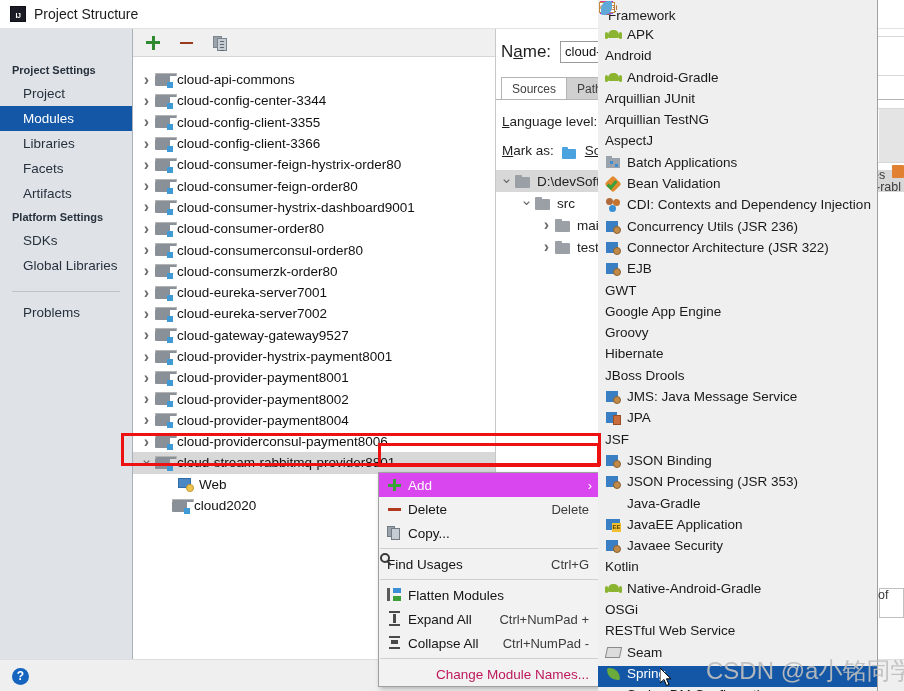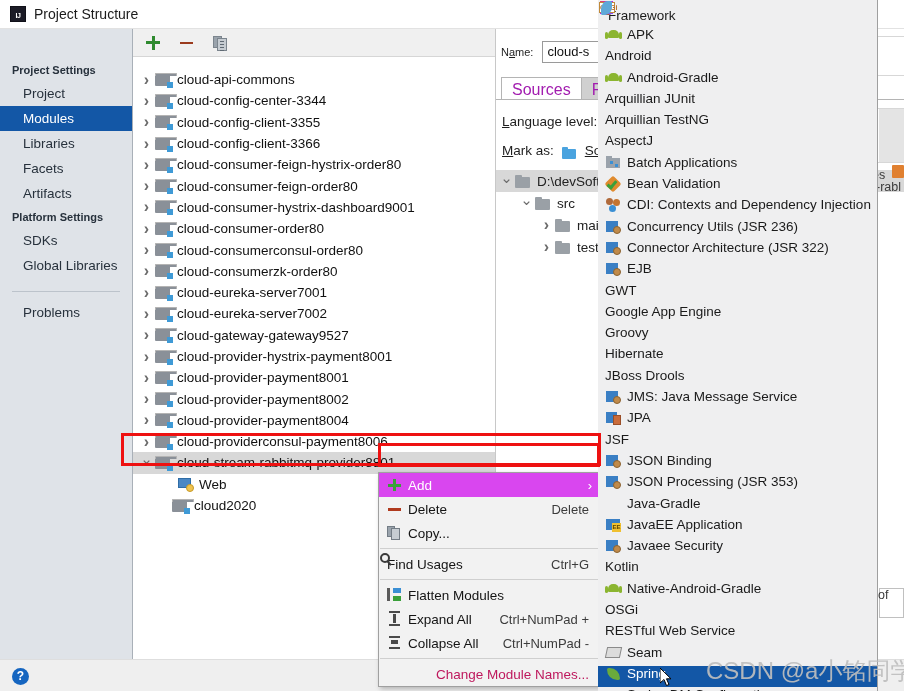--- a/index.html
+++ b/index.html
@@ -143,35 +143,35 @@
   
   .detail-panel {
     position: absolute; left: 495px; top: 0; width: 409px; height: 630px;
     background: #ffffff;
     border-left: 1px solid #c8c8c8;
   }
   .name-row {
     display: flex; align-items: center; gap: 9px;
     padding: 12px 0 0 5px;
   }
-  .name-label { font-size: 11px; }
+  .name-label { font-size: 17px; }
   .name-label u { text-decoration: underline; }
   .name-input {
     width: 118px; height: 22px; border: 1px solid #9a9a9a; background: #fff;
     font-size: 13px; padding: 0 4px; line-height: 20px; color: #111;
     overflow: hidden; white-space: nowrap;
   }
   .tabs {
     display: flex; align-items: flex-end; margin-top: 13px; padding-left: 5px;
     height: 24px; position: relative;
   }
   .tab {
-    height: 23px; padding: 0 10px; font-size: 16px; line-height: 23px;
+    height: 23px; padding: 0 10px; font-size: 12px; line-height: 23px;
     border: 1px solid #b4b4b4; border-bottom: none;
-    background: #d0d0d0; color: #a21caf; margin-right: -1px; cursor: pointer;
+    background: #d0d0d0; color: #404040; margin-right: -1px; cursor: pointer;
   }
   .tab.active { background: #ffffff; border-bottom: 1px solid #fff; }
   .tab-underline {
     position: absolute; left: 0; bottom: 0; width: 409px; height: 1px; background: #b4b4b4;
   }
   .lang-row { padding: 14px 0 0 6px; font-size: 13.5px; }
   .mark-row { padding: 14px 0 0 6px; font-size: 13.5px; display: flex; align-items: center; gap: 8px; }
   .mini-folder {
     display: inline-block; width: 15px; height: 12px; position: relative; top: 2px;
   }

